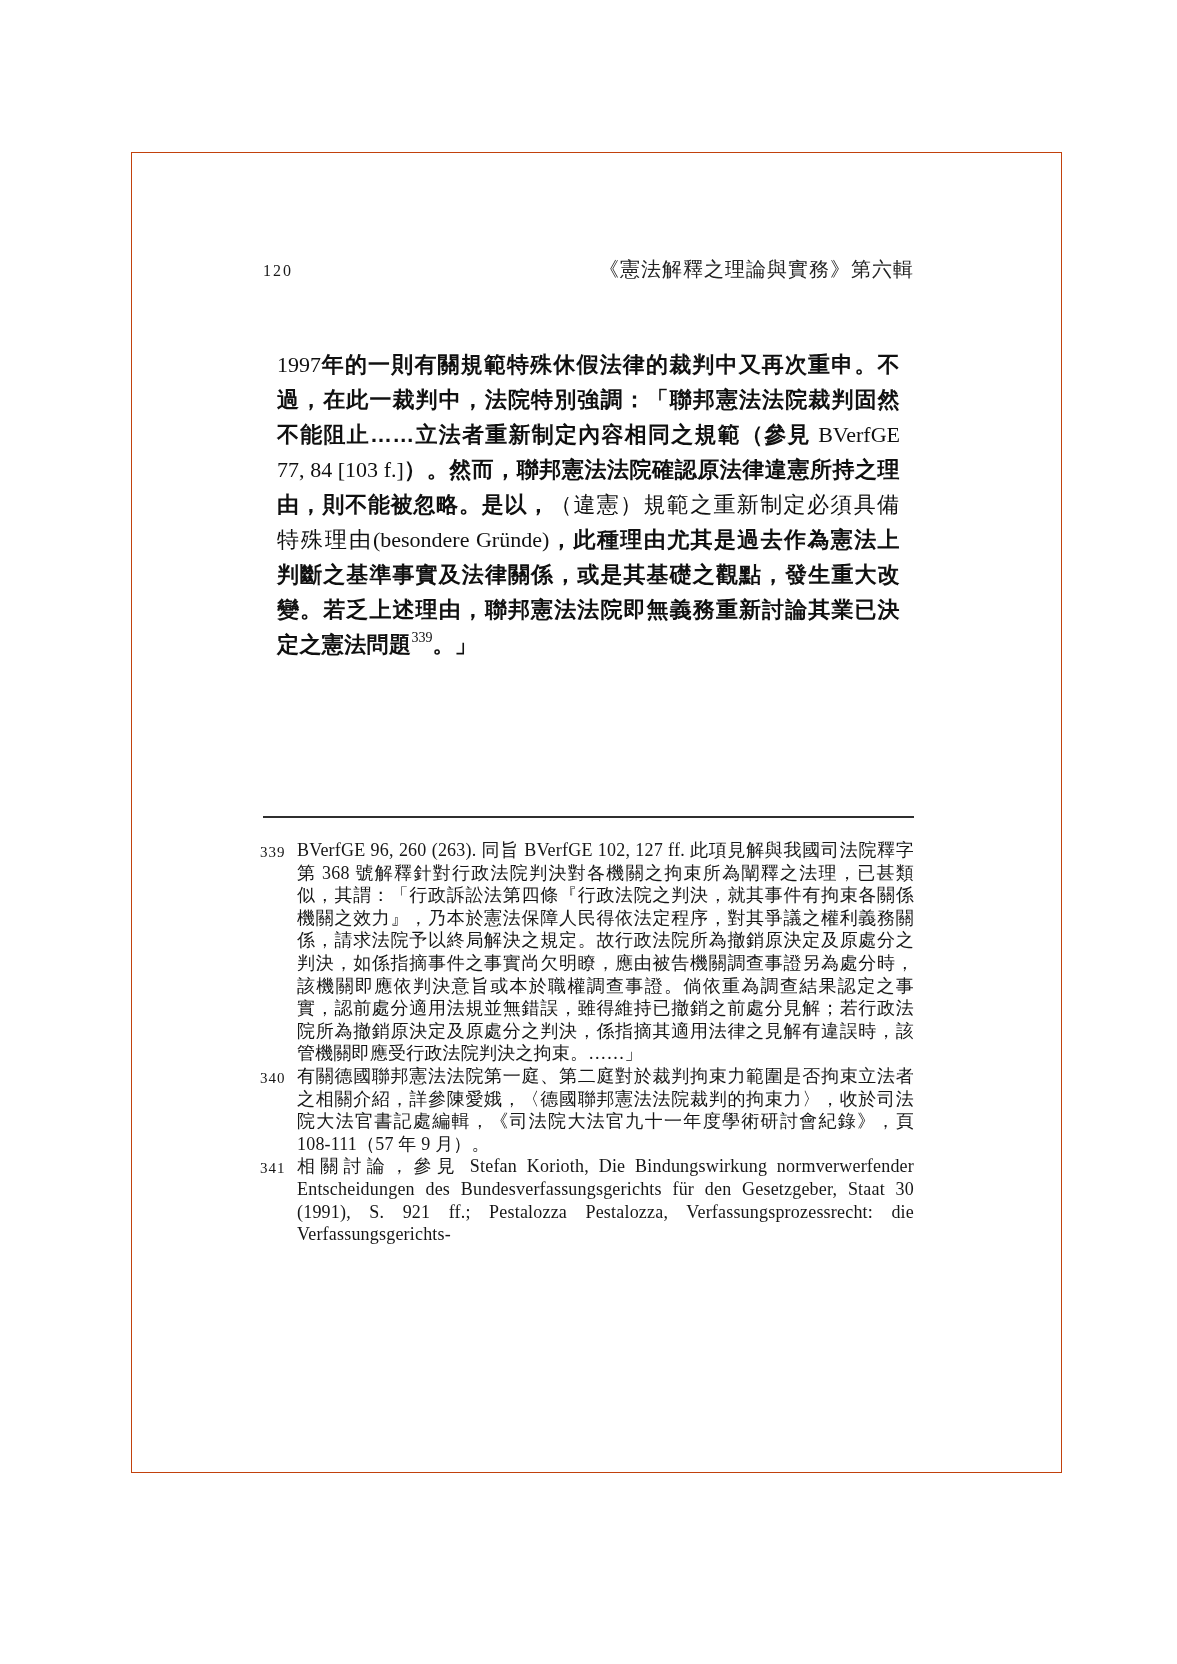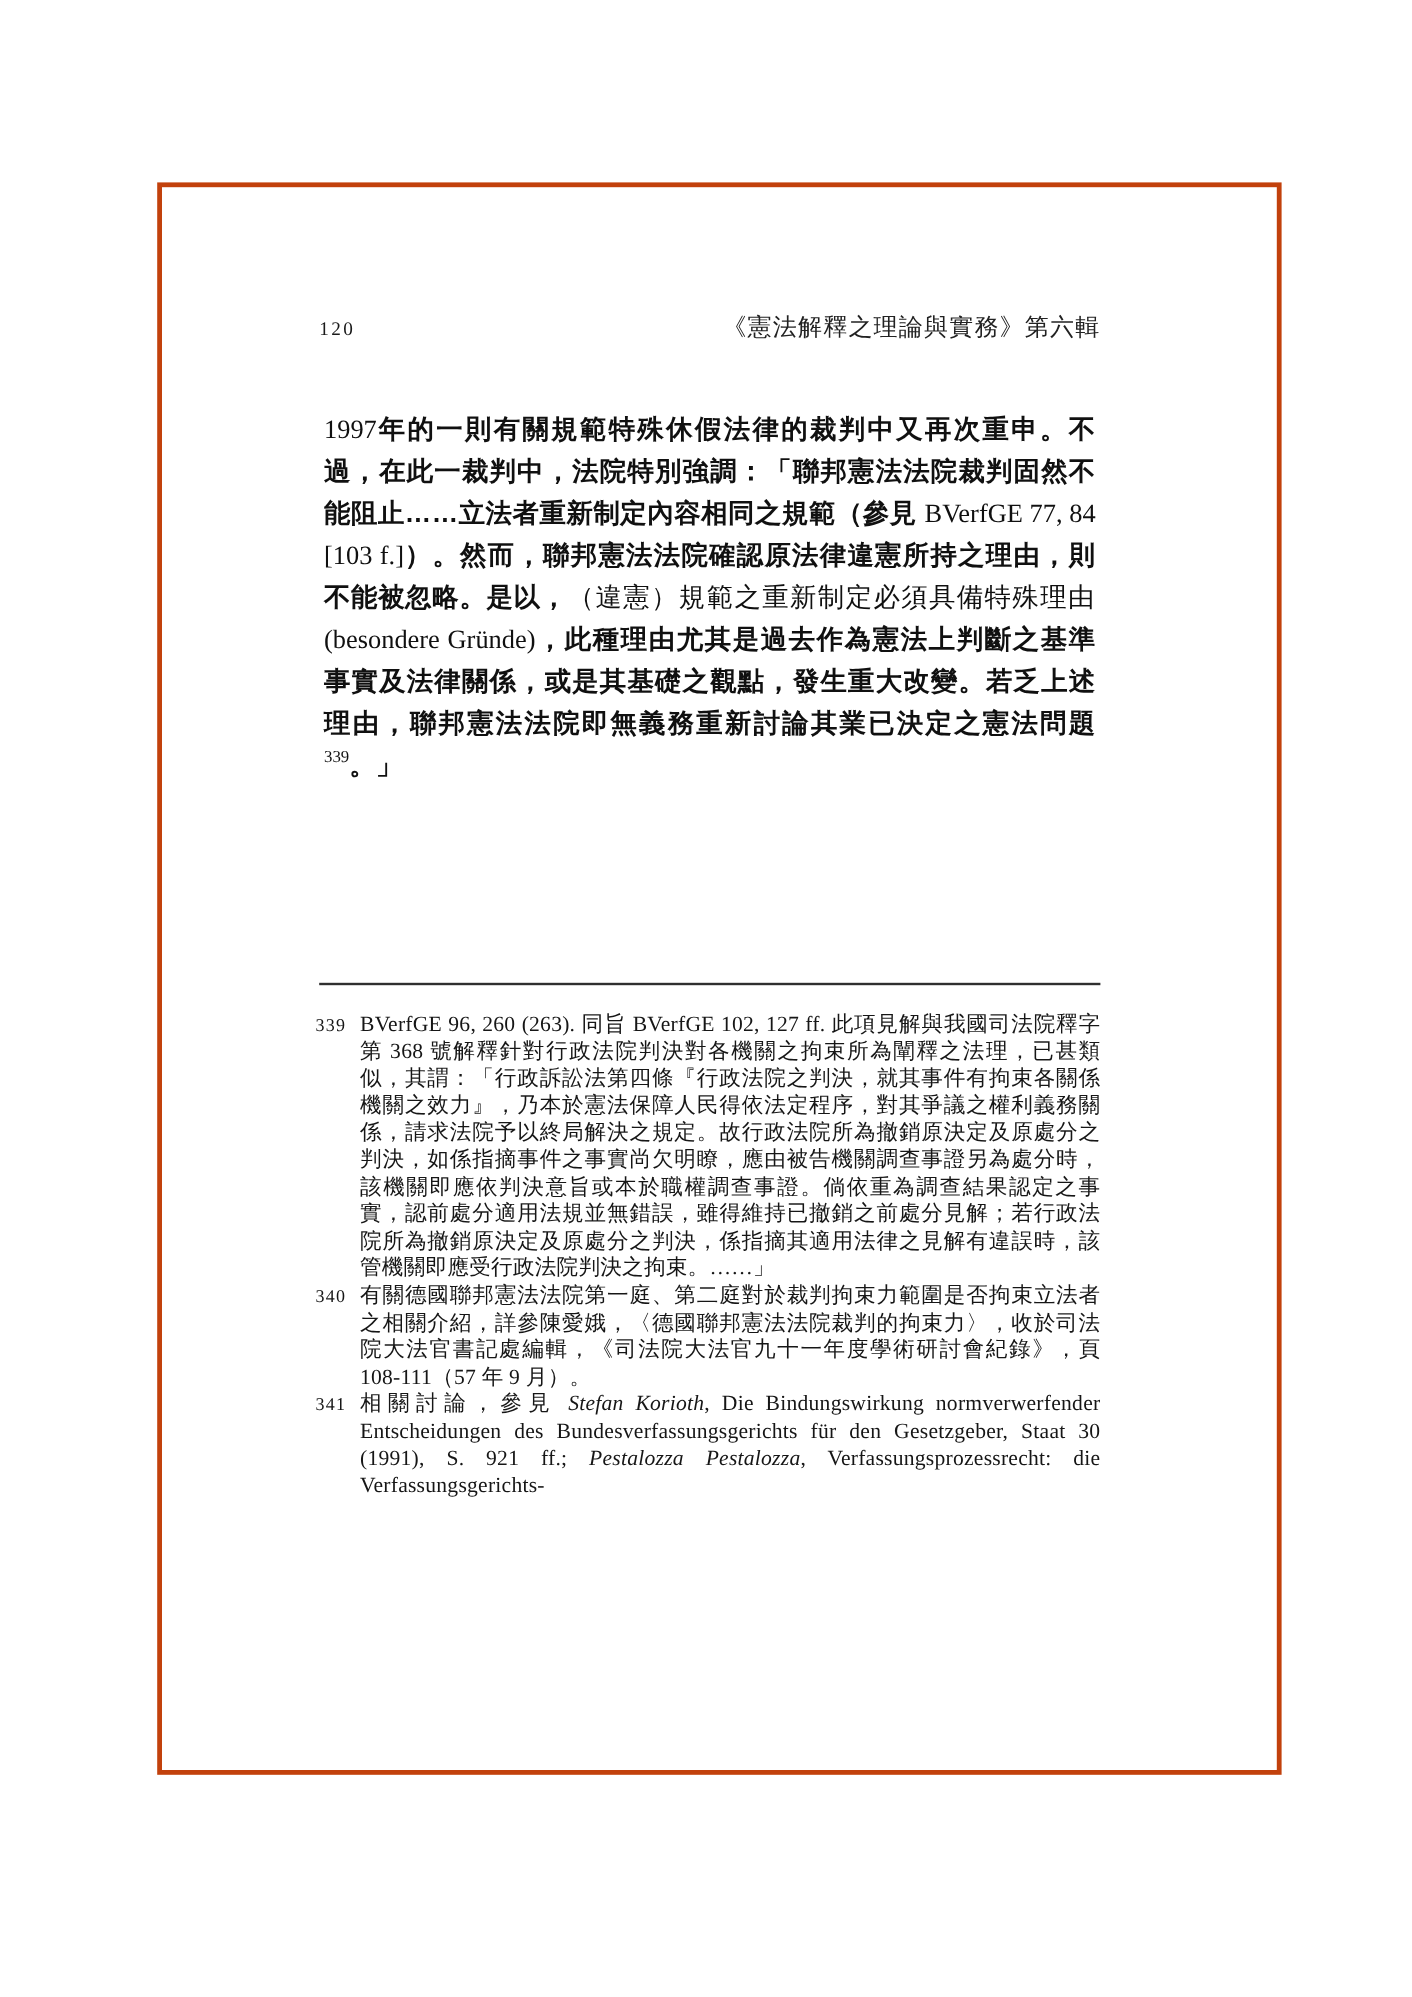--- a/index.html
+++ b/index.html
@@ -11,21 +11,21 @@
     font-family: "Liberation Serif", "DejaVu Serif", serif;
     color: #111111;
   }
   .page {
     position: absolute;
     left: 131px;
     top: 152px;
     width: 929px;
     height: 1319px;
     background: #ffffff;
-    border: 4px solid #c2410c;
+    border: 1px solid #c2410c;
   }
   .header-row {
     position: absolute;
     left: 131px;
     top: 103px;
     width: 651px;
     display: flex;
     justify-content: space-between;
     align-items: baseline;
   }
@@ -42,21 +42,21 @@
     letter-spacing: 1px;
     color: #222222;
   }
   .body-text {
     position: absolute;
     left: 131px;
     top: 180px;
     width: 651px;
   }
   .body-para {
-    margin: 4px;
+    margin: 14px;
     font-family: "Liberation Sans", "DejaVu Sans", sans-serif;
     font-weight: 600;
     font-size: 22px;
     line-height: 35px;
     letter-spacing: 0.4px;
     text-align: justify;
     color: #101010;
   }
   .body-para.indent { text-indent: 37px; }
   .body-para .latin {
@@ -104,21 +104,21 @@
     text-align: justify;
     color: #161616;
   }
   .fn-num {
     position: absolute;
     left: -3px;
     top: 2px;
     font-size: 15px;
     letter-spacing: 1px;
   }
-  .footnote .i { font-style: italic; }
+  .footnote .i { }
 </style>
 </head>
 <body>
 
 <div class="page">
   <div class="header-row">
     <span class="page-number">120</span>
     <span class="header-title">《憲法解釋之理論與實務》第六輯</span>
   </div>
 

